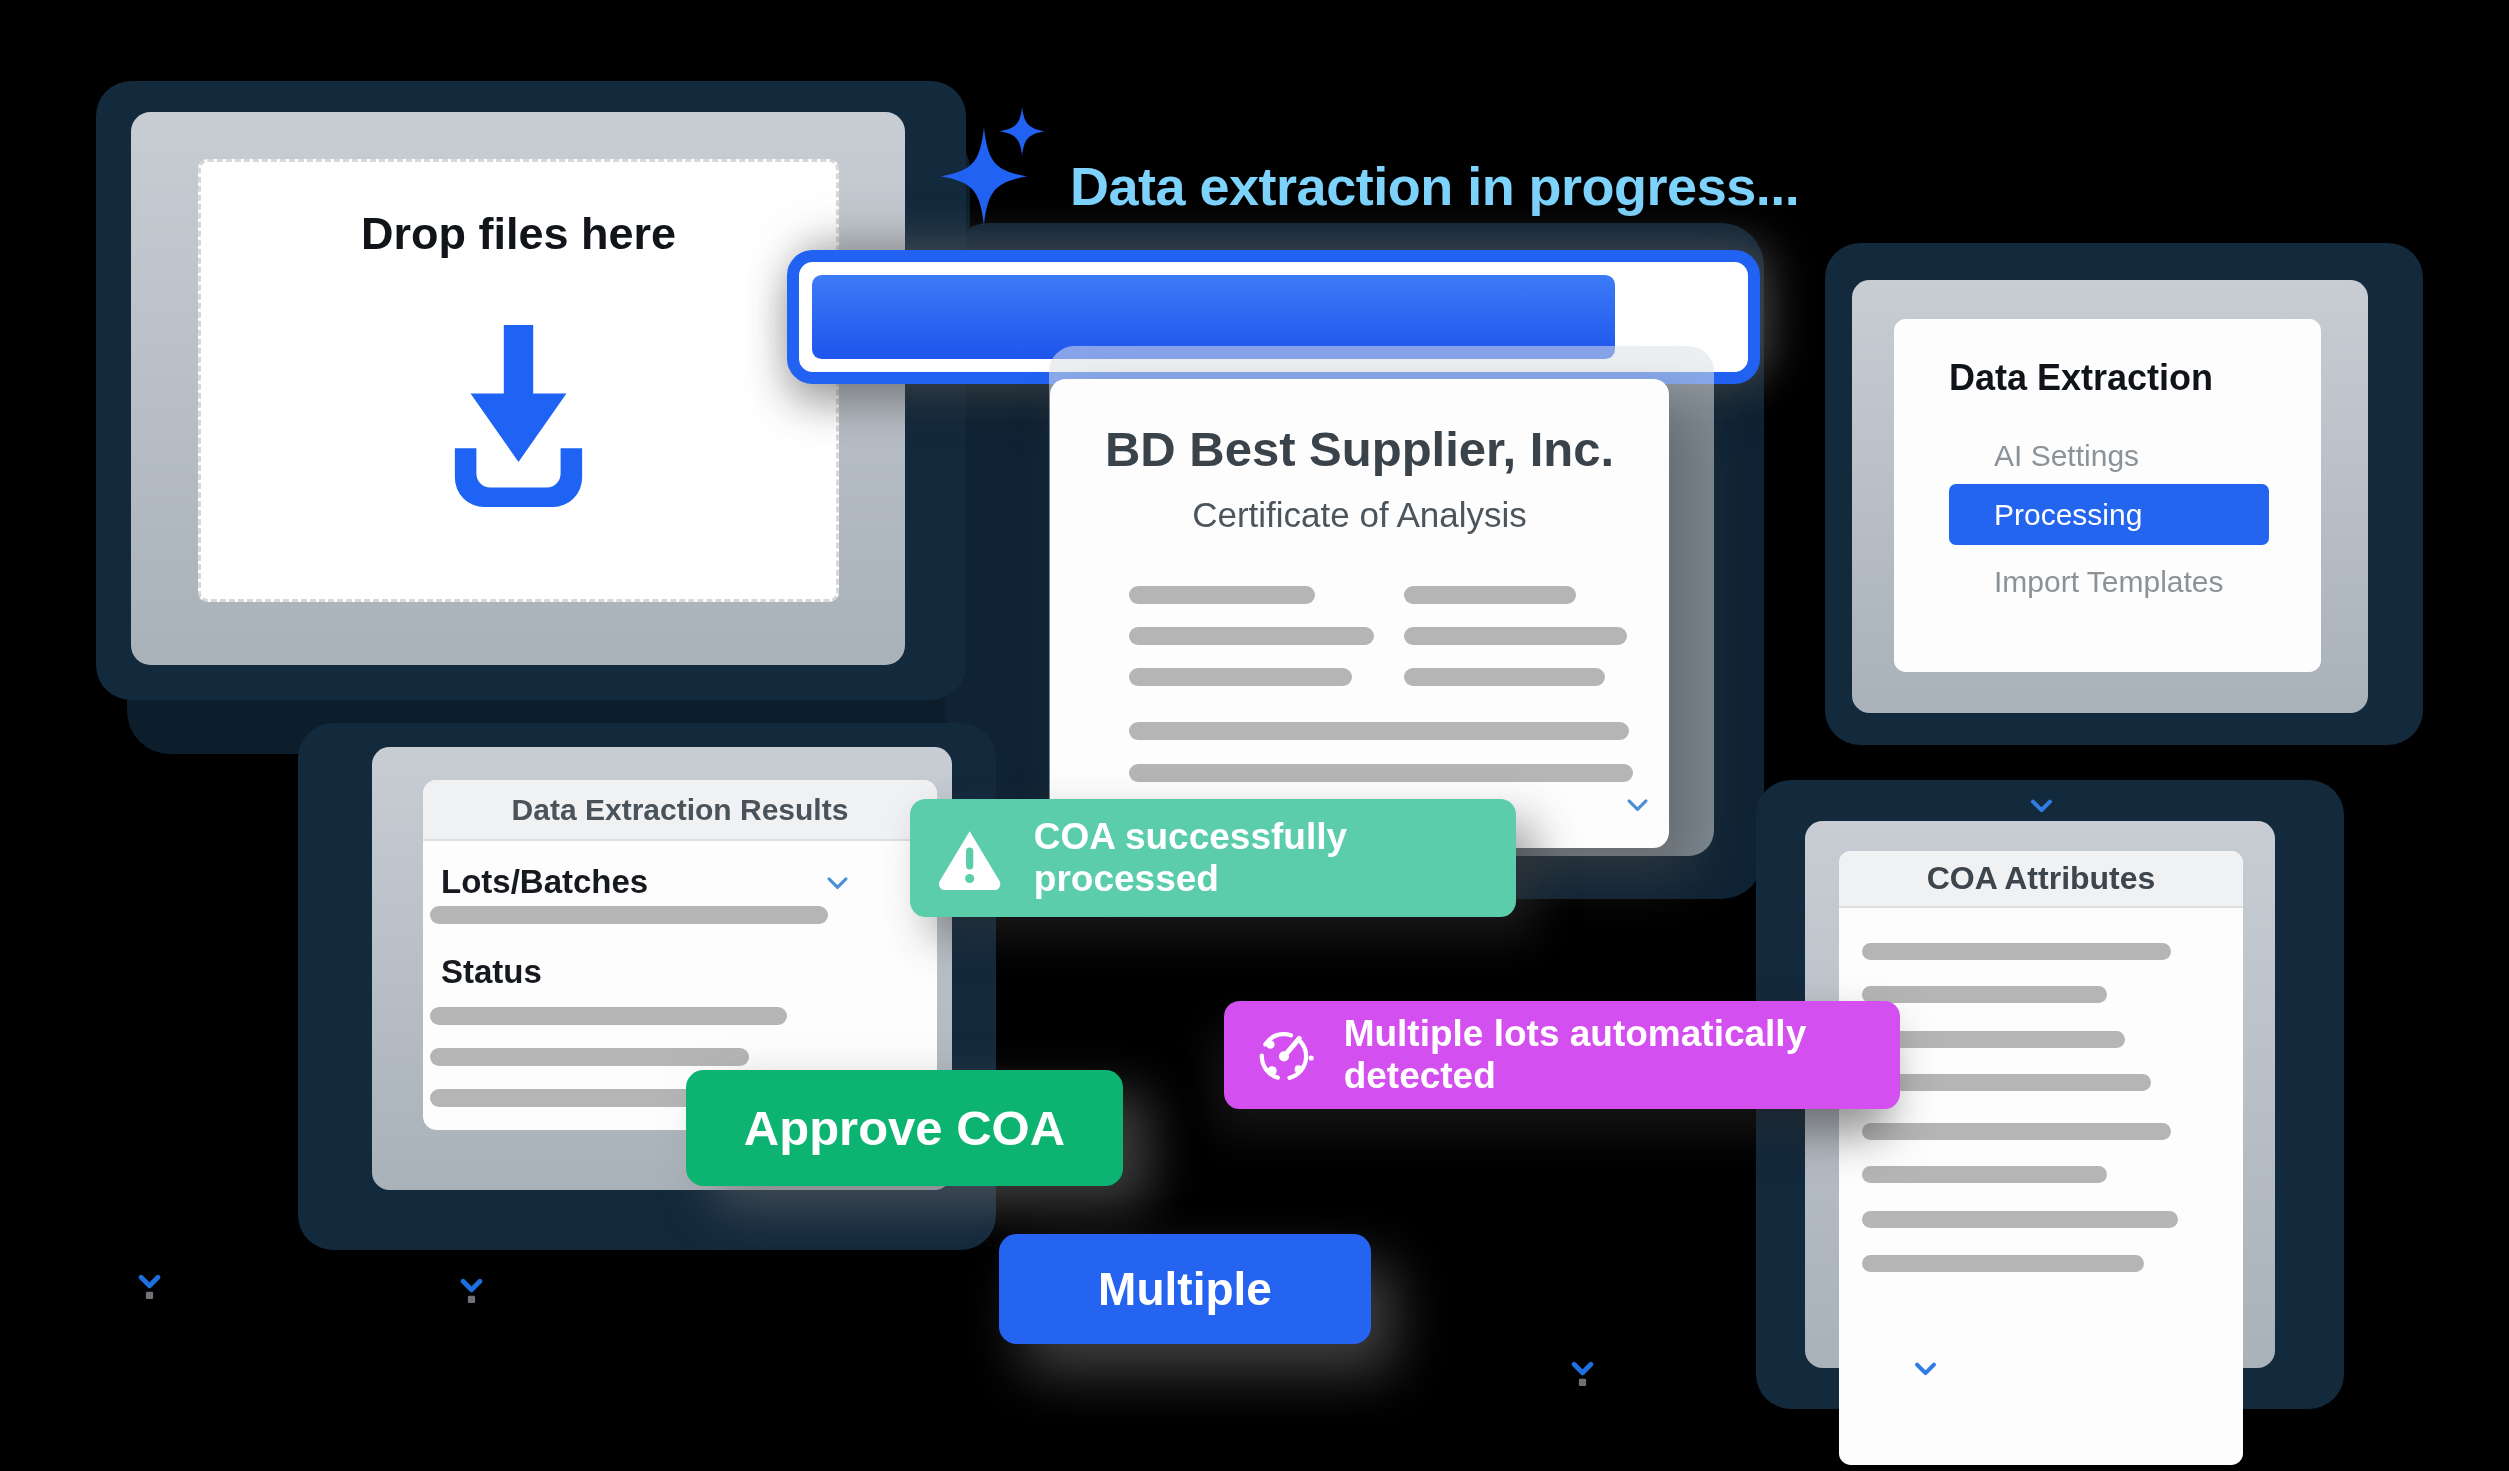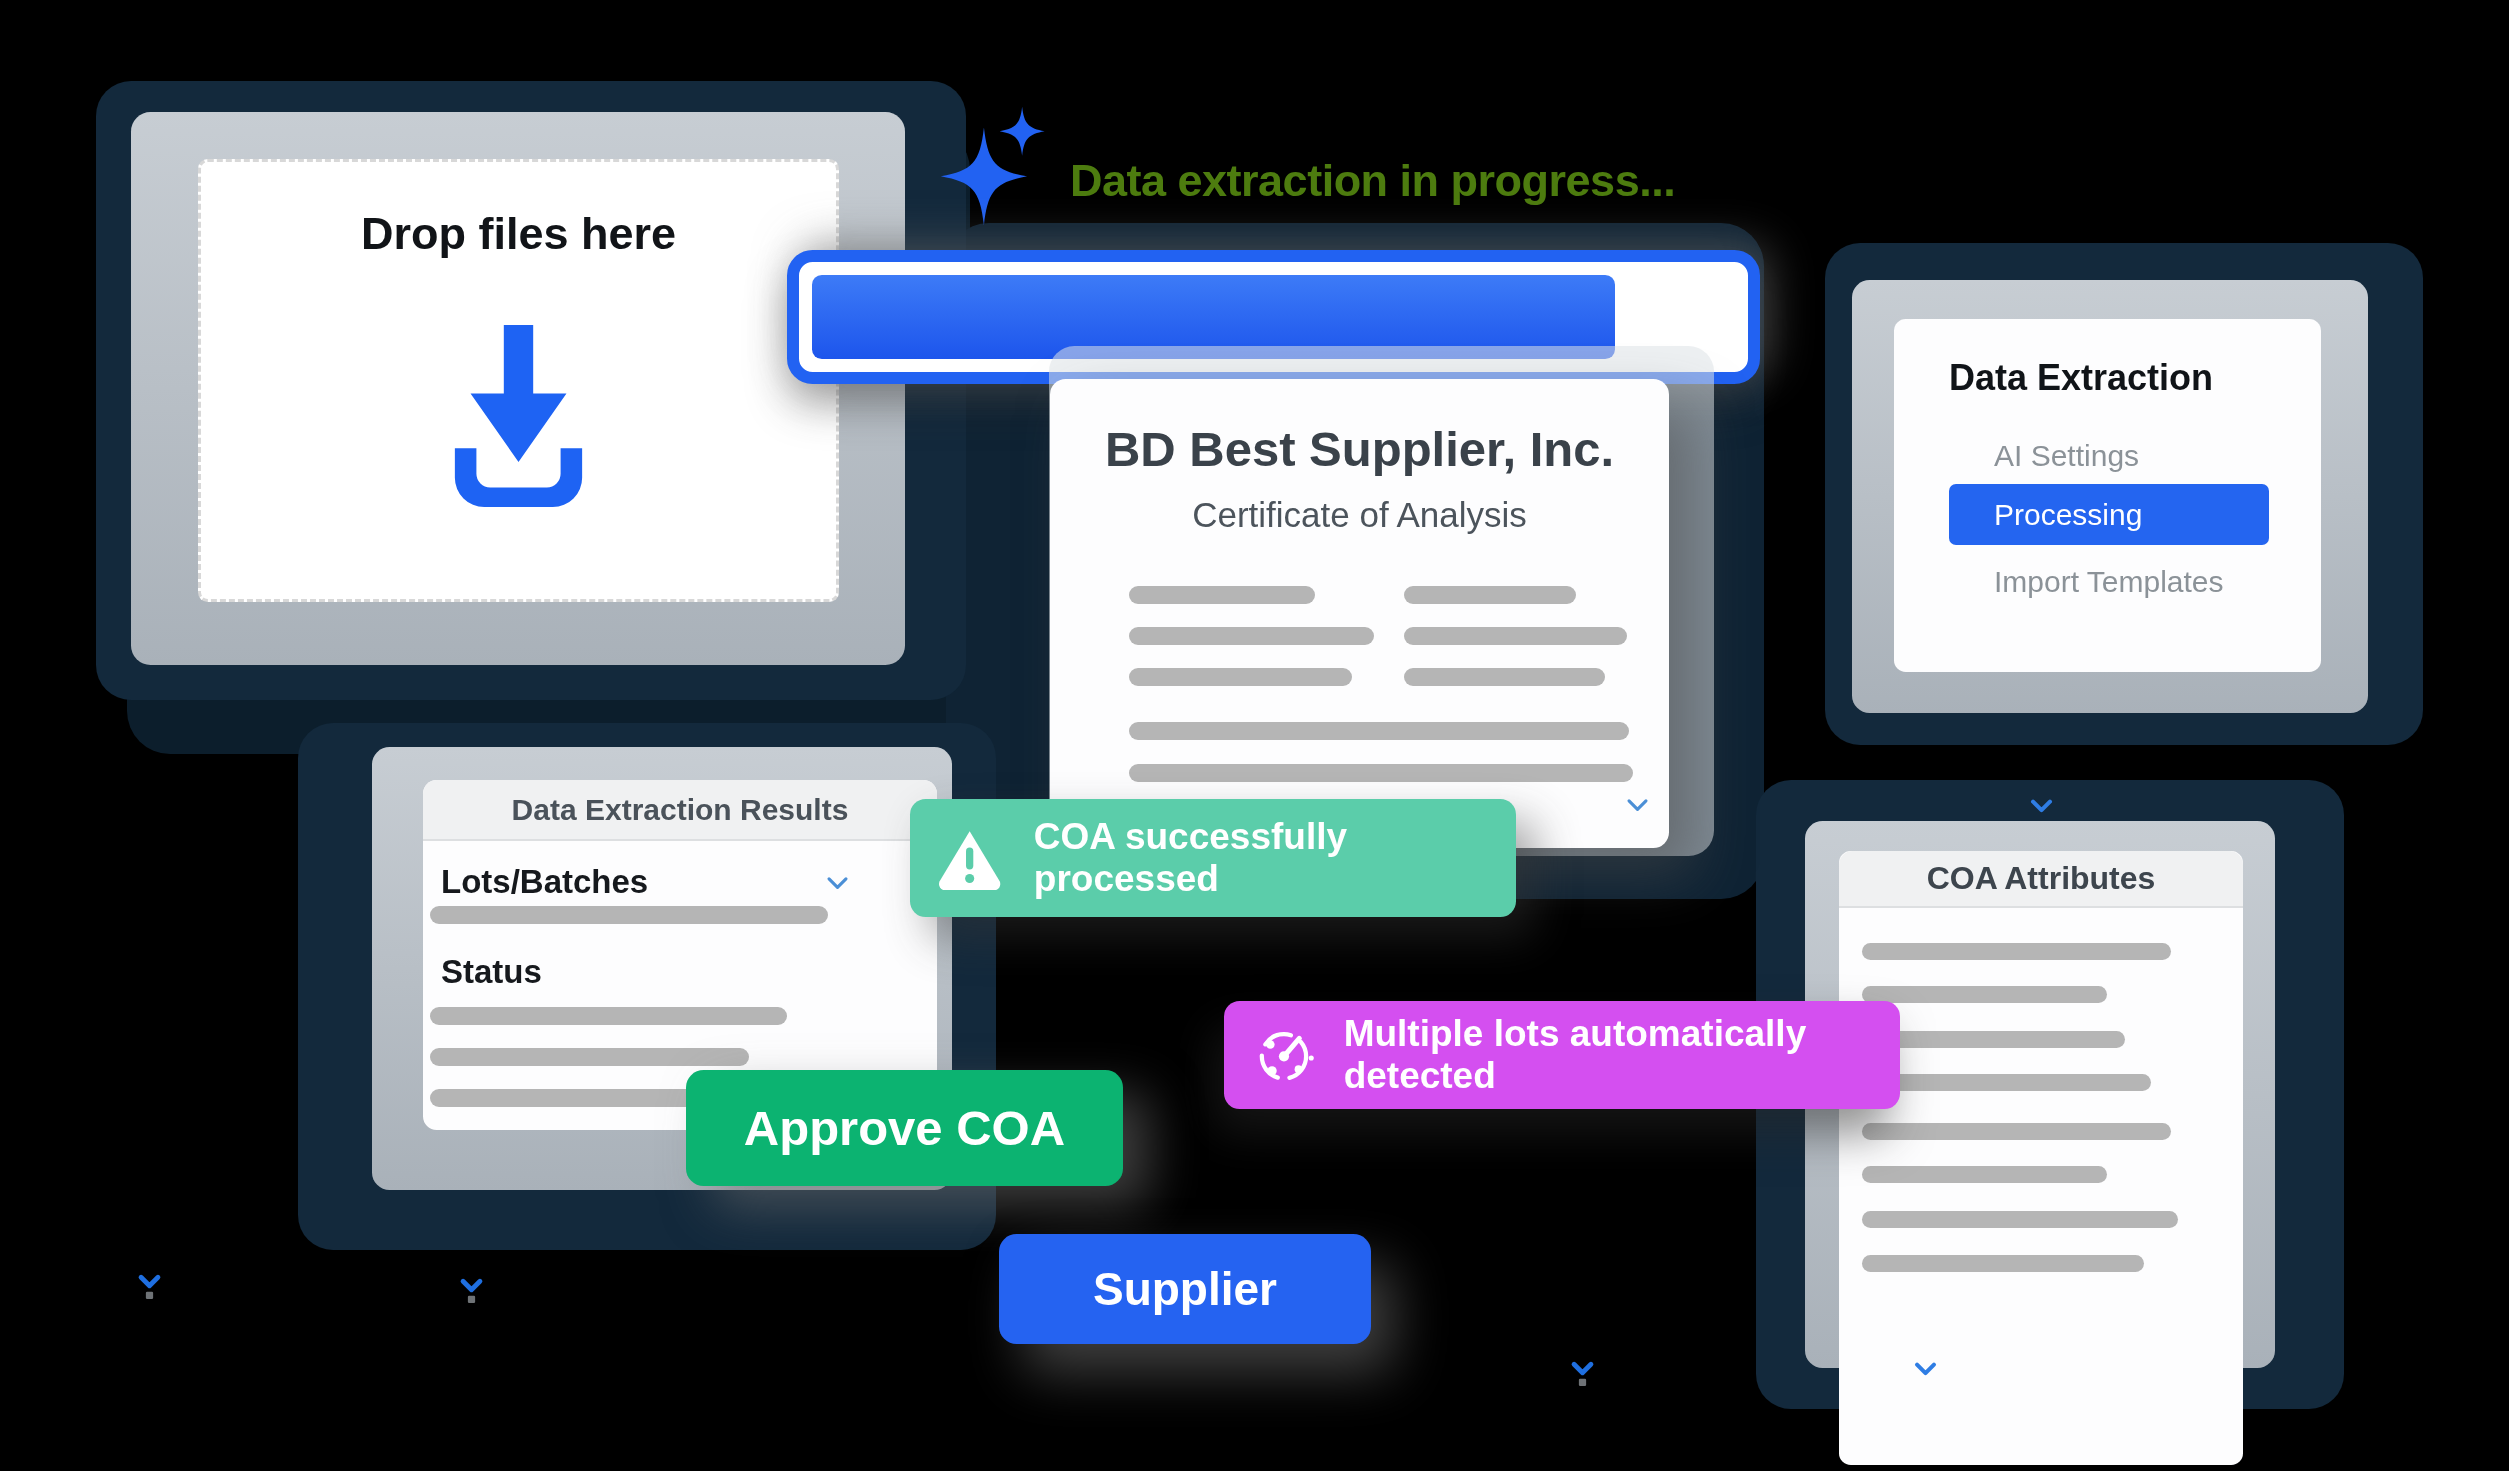--- a/index.html
+++ b/index.html
@@ -23,22 +23,22 @@
   .dropzone{position:absolute;background:#fff;border:3.9px dashed #d8d8d8;border-radius:9.8px;}
   .progress-outer{position:absolute;left:787px;top:250px;width:973px;height:134px;background:#fff;
        border:12.7px solid #2262f2;border-radius:25.5px;box-sizing:border-box;
        box-shadow:11.8px -7.8px 44px rgba(105,105,105,.55), 0 21.6px 41px rgba(55,55,55,.4);}
   .progress-track{position:absolute;left:12.7px;top:12.7px;right:12.7px;bottom:12.7px;}
   .progress-fill{height:100%;background:linear-gradient(180deg,#3d7bf7,#1d55ec);border-radius:9.8px;}
   .sheet{position:absolute;left:1049px;top:346px;width:665px;height:510px;border-radius:25.5px;
          background:rgba(222,227,232,0.55);}
   .bd-title{position:absolute;left:0;right:0;text-align:center;font-weight:700;color:#3a424a;font-size:49px;}
   .bd-sub{position:absolute;left:0;right:0;text-align:center;color:#4c545c;font-size:35px;}
-  .heading-blue{position:absolute;left:1070px;top:155px;font-size:45px;font-weight:800;
-                color:#4d7c0f;letter-spacing:-0.5px;}
+  .heading-blue{position:absolute;left:1070px;top:155px;font-size:54px;font-weight:800;
+                color:#7dd3fc;letter-spacing:-0.5px;}
 </style>
 </head>
 <body>
 
 <div class="stage">
 
   <div class="blob" style="left:127px;top:127px;width:843px;height:627px;background:#0c1e2c;"></div>
   <div class="blob" style="left:946px;top:223px;width:818px;height:676px;"></div>
 
   <div class="tablet" style="left:96px;top:81px;width:870px;height:619px;"></div>
@@ -145,21 +145,21 @@
       <circle cx="51" cy="51" r="4.5" fill="#fff"></circle>
       <circle cx="66" cy="38" r="3" fill="#fff"></circle>
     </svg>
     <span style="margin-left:29px;">Multiple lots automatically detected</span>
   </div>
 
   <button class="btn" style="left:686px;top:1070px;width:437px;height:116px;background:#0cb371;
         font-size:49px;box-shadow:27.4px 21.6px 49px rgba(110,110,110,.55);font-family:inherit;">Approve COA</button>
 
   <button class="btn" style="left:999px;top:1234px;width:372px;height:110px;background:#2563f1;
-        font-size:46px;box-shadow:23.5px 29px 54px rgba(105,105,105,.6);font-family:inherit;">Supplier</button>
+        font-size:46px;box-shadow:23.5px 29px 54px rgba(105,105,105,.6);font-family:inherit;">Multiple</button>
 
   <svg class="chev" style="left:135px;top:1270px;" width="29" height="35" viewBox="0 0 24 29">
     <path d="M5 6l7 7 7-7" fill="none" stroke="#1f6fe0" stroke-width="4" stroke-linecap="round" stroke-linejoin="round"></path>
     <rect x="9" y="18" width="6" height="6" rx="1" fill="#8a8f94" opacity="0.8"></rect>
   </svg>
   <svg class="chev" style="left:457px;top:1274px;" width="29" height="35" viewBox="0 0 24 29">
     <path d="M5 6l7 7 7-7" fill="none" stroke="#1f6fe0" stroke-width="4" stroke-linecap="round" stroke-linejoin="round"></path>
     <rect x="9" y="18" width="6" height="6" rx="1" fill="#8a8f94" opacity="0.8"></rect>
   </svg>
   <svg class="chev" style="left:2027px;top:792px;" width="29" height="29" viewBox="0 0 24 24">

